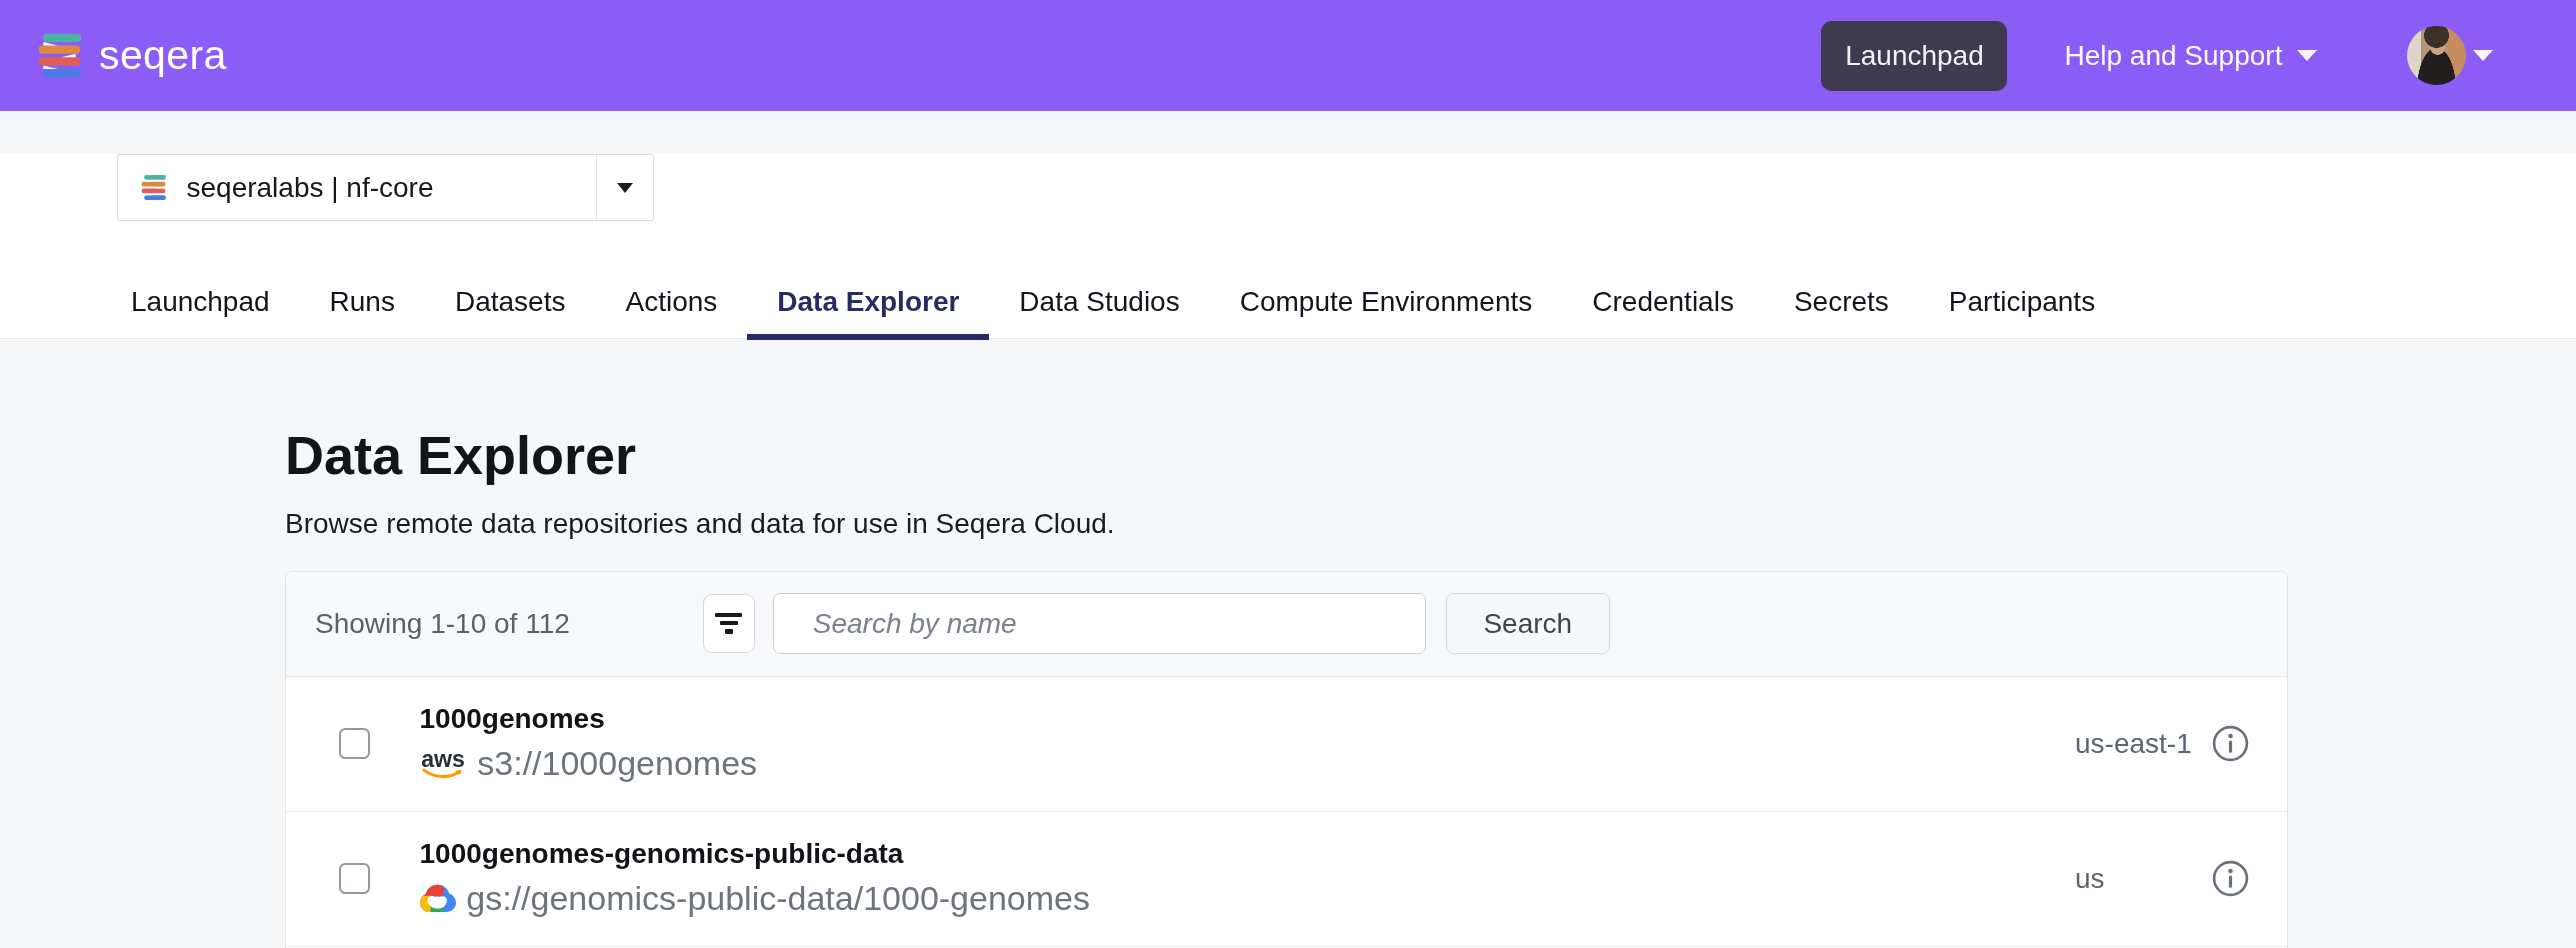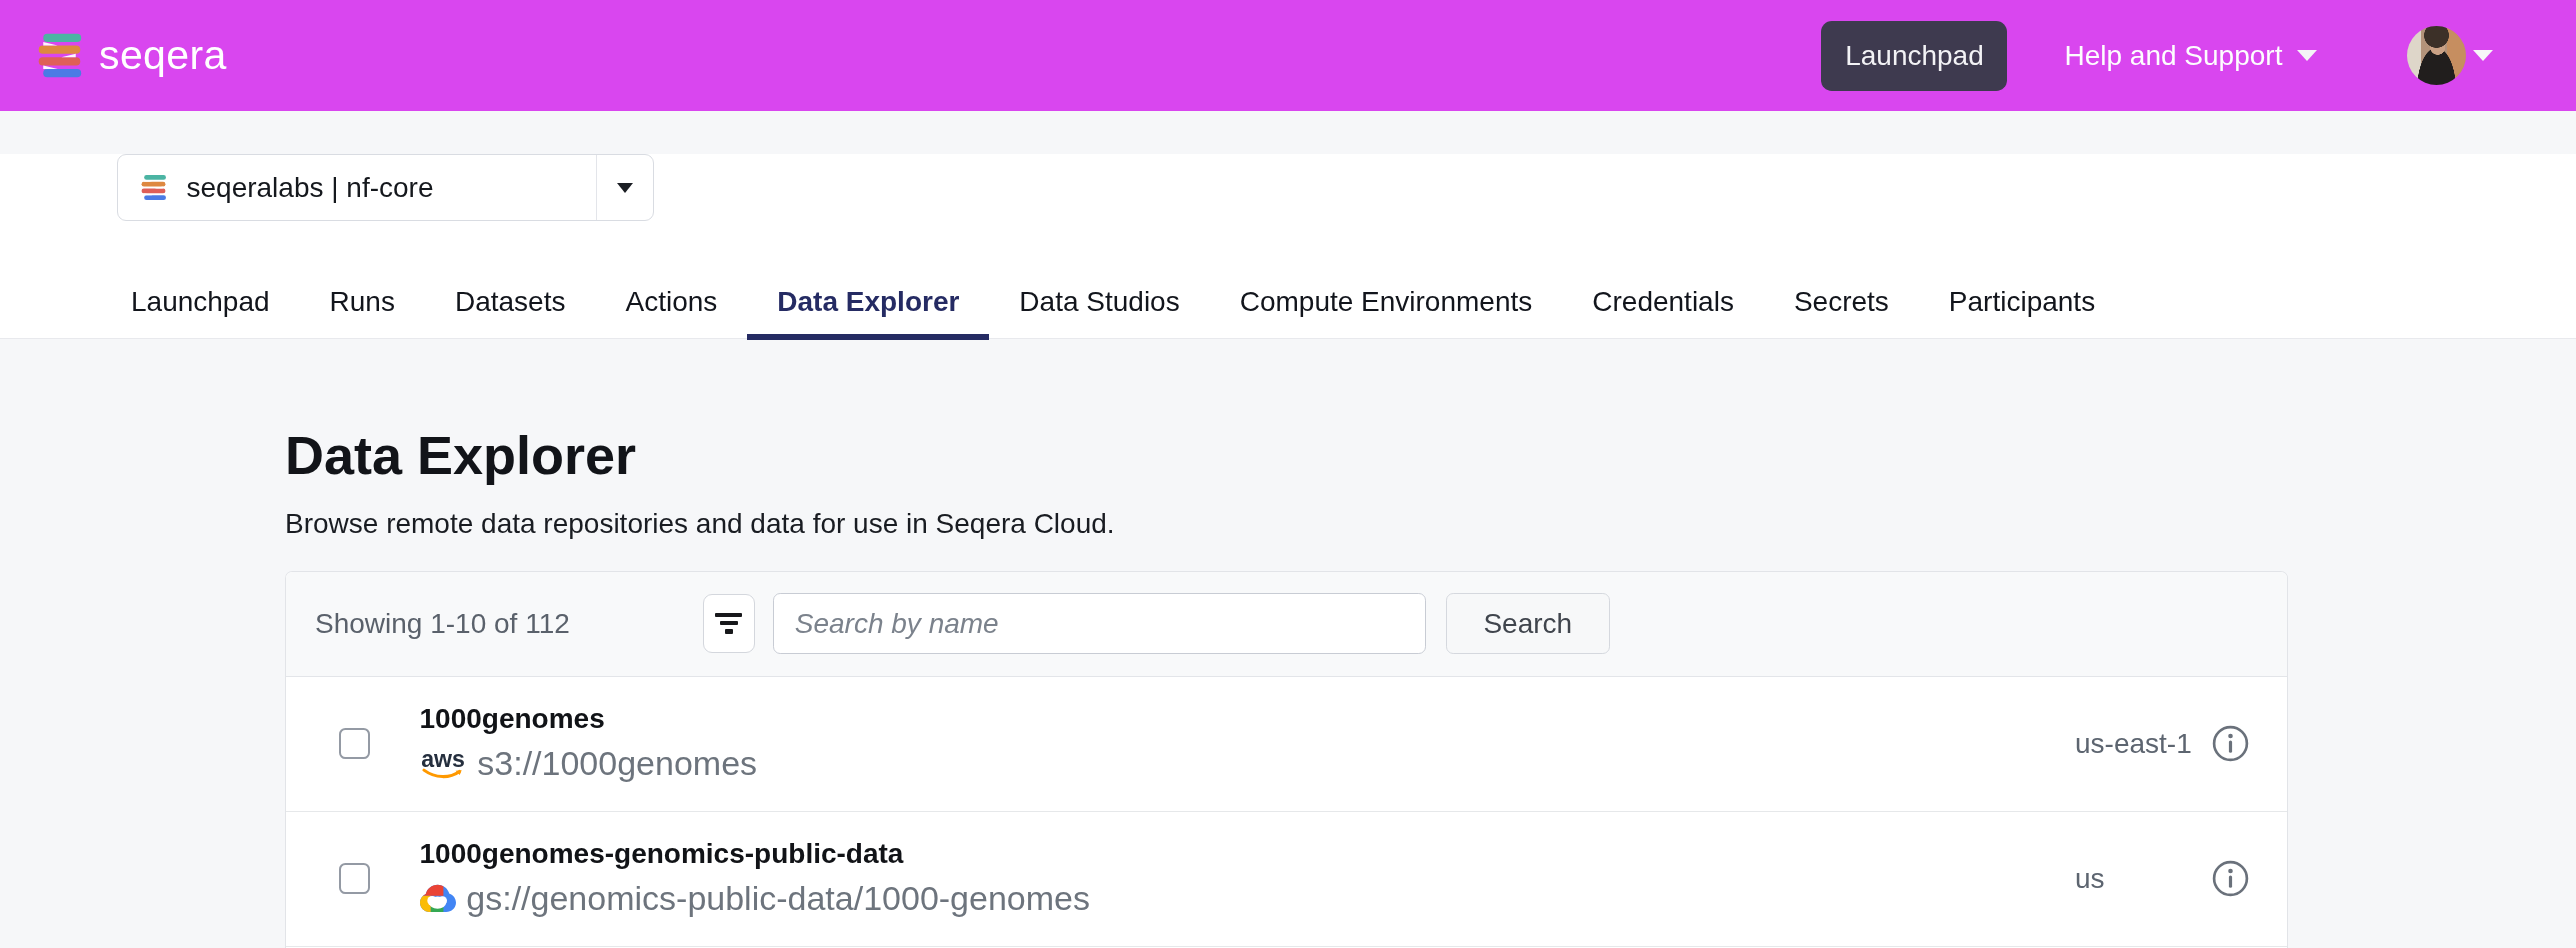--- a/index.html
+++ b/index.html
@@ -5,21 +5,21 @@
   * { margin:0; padding:0; box-sizing:border-box; }
   html,body { width:2576px; height:949px; overflow:hidden; }
   body {
     font-family:"Liberation Sans","DejaVu Sans",sans-serif;
     background:#f6f7f9;
     color:#15181d;
   }
 
   
   .navbar {
-    height:111px; background:#d946ef;
+    height:111px; background:#8b5cf6;
     display:flex; align-items:center;
     padding:0 83px 0 36px;
   }
   .brand { display:flex; align-items:center; gap:16px; }
   .brand-text { color:#ffffff; font-size:41px; font-weight:500; letter-spacing:0.4px; }
   .nav-right { margin-left:auto; display:flex; align-items:center; }
   .launchpad-btn {
     width:186px; height:70px; background:#3e3a4f; border:none; border-radius:10.8px;
     color:#f2f2f5; font-size:28px; font-family:inherit; cursor:pointer;
   }
@@ -34,21 +34,21 @@
       radial-gradient(circle at 52% 36%, #c9a185 0 15%, rgba(0,0,0,0) 16%),
       radial-gradient(ellipse at 50% 108%, #211e1d 0 46%, rgba(0,0,0,0) 47%),
       linear-gradient(90deg,#ded6c9 0 24%,#b3937a 24% 68%,#c68e60 68%);
   }
   .caret-avatar { width:0; height:0; border-left:10px solid transparent; border-right:10px solid transparent; border-top:11.7px solid #f7f7f8; }
 
   
   .subheader { background:#ffffff; }
   .workspace-select {
     margin:43px 0 0 117px; width:537px; height:67px;
-    background:#fff; border:1.8px solid #d9dce2; border-radius:9px;
+    background:#fff; border:1.8px solid #d9dce2; border-radius:3px;
     display:flex; align-items:center; cursor:pointer;
   }
   .ws-main { flex:1; display:flex; align-items:center; gap:20px; padding:0 21.5px; height:100%; }
   .ws-label { font-size:28px; color:#15181d; }
   .ws-caret-box { width:57px; height:100%; border-left:1.8px solid #e3e5ea; display:flex; align-items:center; justify-content:center; }
   .caret-down-dark { width:0; height:0; border-left:8px solid transparent; border-right:8px solid transparent; border-top:10px solid #1b1e24; }
 
   
   .tabs-wrap { margin-top:36px; border-bottom:1.8px solid #e8e9ed; }
   .tabs { display:flex; margin-left:101px; }
@@ -80,21 +80,21 @@
     border:0.9px solid #d4d7dd; border-radius:9px; display:flex; align-items:center; justify-content:center;
     cursor:pointer;
   }
   .filter-icon { display:flex; flex-direction:column; align-items:center; gap:4.5px; }
   .filter-icon i { display:block; background:#17181b; border-radius:0.9px; }
   .filter-icon i:nth-child(1){ width:27px; height:3.6px; }
   .filter-icon i:nth-child(2){ width:18px; height:3.6px; }
   .filter-icon i:nth-child(3){ width:8px;  height:5.4px; }
   .search-input {
     margin-left:18px; width:653px; height:61px; border:0.9px solid #c8ccd4; border-radius:7.2px;
-    padding:0 21px; font-size:28px; font-family:inherit; color:#15181d; background:#fff; outline:none;
+    padding:0 39px; font-size:28px; font-family:inherit; color:#15181d; background:#fff; outline:none;
   }
   .search-input::placeholder { color:#7b828c; font-style:italic; }
   .search-btn {
     margin-left:20px; width:164px; height:61px; background:#f7f8f9;
     border:0.9px solid #d5d8de; border-radius:7.2px; font-size:28px; font-family:inherit;
     color:#40454d; cursor:pointer;
   }
 
   
   .row {

